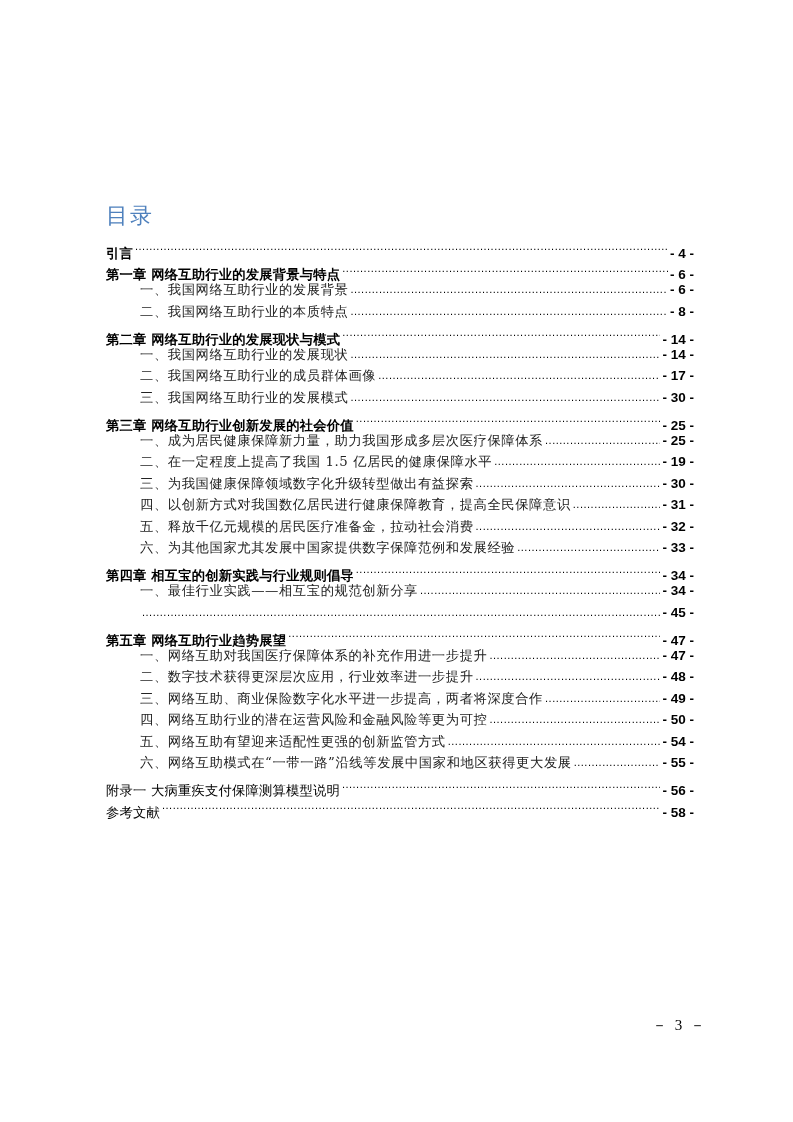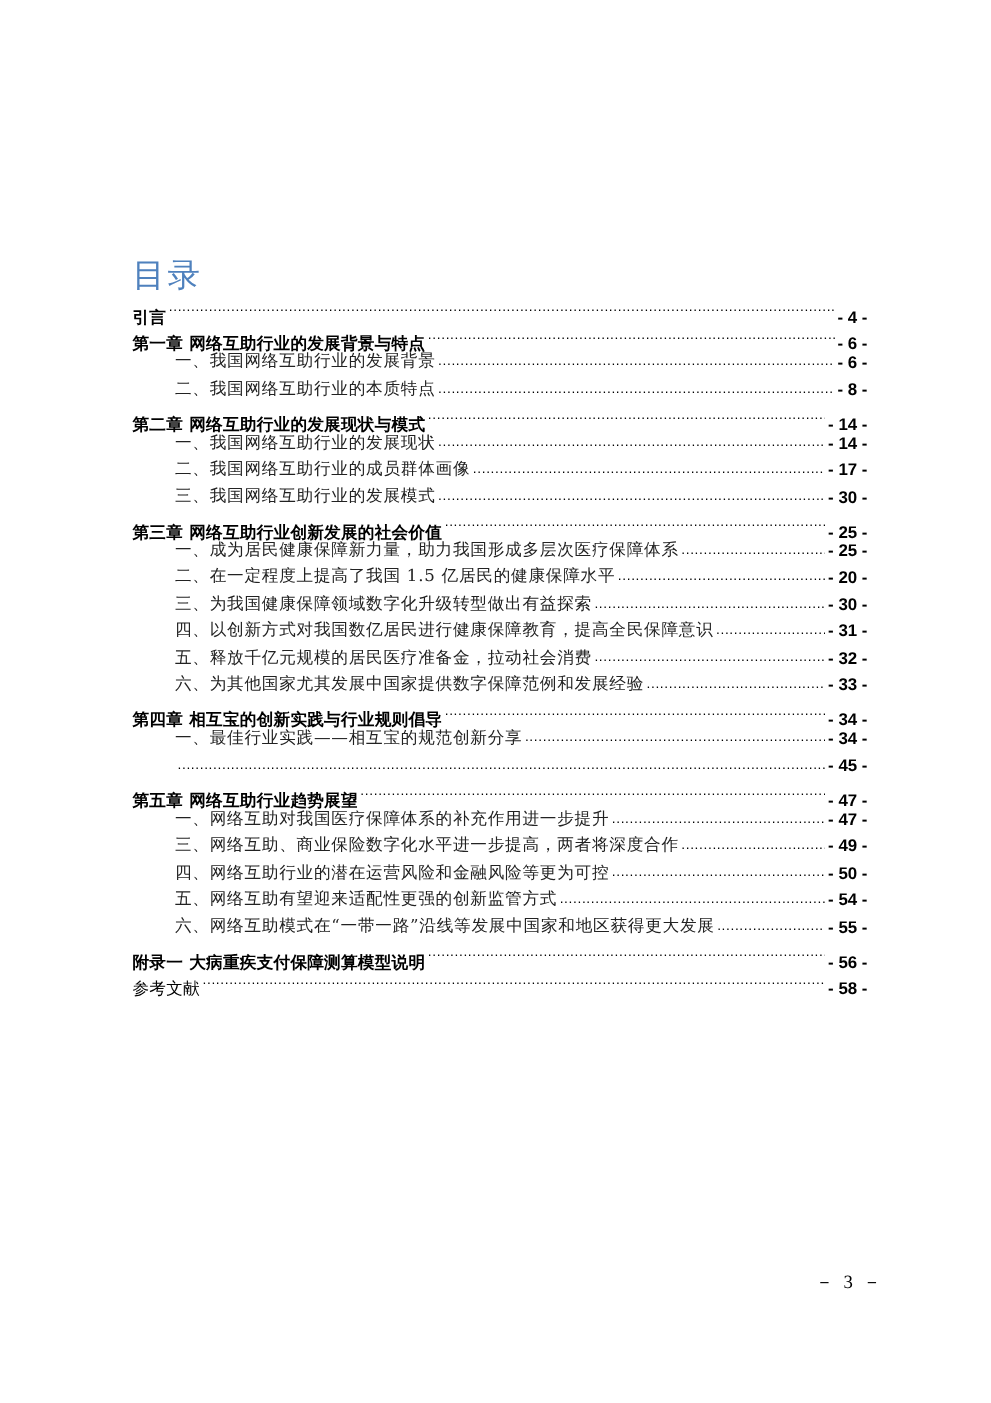--- a/index.html
+++ b/index.html
@@ -12,21 +12,21 @@
       height: 1122px;
       position: relative;
       overflow: hidden;
       font-family: "DejaVu Sans", "Liberation Sans", sans-serif;
       color: #000000;
     }
     .toc-title {
       position: absolute;
       left: 106px;
       top: 186px;
-      font-size: 26px;
+      font-size: 22px;
       color: #4f81bd;
       letter-spacing: 2px;
       font-weight: normal;
     }
     .toc {
       position: absolute;
       left: 106px;
       top: 236px;
       width: 588px;
     }
@@ -141,21 +141,21 @@
     <span class="page">- 25 -</span>
   </div>
   <div class="toc-row level-2">
     <span class="label">一、成为居民健康保障新力量，助力我国形成多层次医疗保障体系</span>
     <span class="leader"></span>
     <span class="page">- 25 -</span>
   </div>
   <div class="toc-row level-2">
     <span class="label">二、在一定程度上提高了我国 1.5 亿居民的健康保障水平</span>
     <span class="leader"></span>
-    <span class="page">- 20 -</span>
+    <span class="page">- 19 -</span>
   </div>
   <div class="toc-row level-2">
     <span class="label">三、为我国健康保障领域数字化升级转型做出有益探索</span>
     <span class="leader"></span>
     <span class="page">- 30 -</span>
   </div>
   <div class="toc-row level-2">
     <span class="label">四、以创新方式对我国数亿居民进行健康保障教育，提高全民保障意识</span>
     <span class="leader"></span>
     <span class="page">- 31 -</span>
@@ -188,41 +188,46 @@
     <span class="label">第五章 网络互助行业趋势展望</span>
     <span class="leader"></span>
     <span class="page">- 47 -</span>
   </div>
   <div class="toc-row level-2">
     <span class="label">一、网络互助对我国医疗保障体系的补充作用进一步提升</span>
     <span class="leader"></span>
     <span class="page">- 47 -</span>
   </div>
   <div class="toc-row level-2">
+    <span class="label">二、数字技术获得更深层次应用，行业效率进一步提升</span>
+    <span class="leader"></span>
+    <span class="page">- 48 -</span>
+  </div>
+  <div class="toc-row level-2">
     <span class="label">三、网络互助、商业保险数字化水平进一步提高，两者将深度合作</span>
     <span class="leader"></span>
     <span class="page">- 49 -</span>
   </div>
   <div class="toc-row level-2">
     <span class="label">四、网络互助行业的潜在运营风险和金融风险等更为可控</span>
     <span class="leader"></span>
     <span class="page">- 50 -</span>
   </div>
   <div class="toc-row level-2">
     <span class="label">五、网络互助有望迎来适配性更强的创新监管方式</span>
     <span class="leader"></span>
     <span class="page">- 54 -</span>
   </div>
   <div class="toc-row level-2">
     <span class="label">六、网络互助模式在“一带一路”沿线等发展中国家和地区获得更大发展</span>
     <span class="leader"></span>
     <span class="page">- 55 -</span>
   </div>
   <div class="toc-row level-1 plain">
-    <span class="label" style="font-weight:bold;font-family:'DejaVu Serif','Liberation Serif',serif;">附录一 大病重疾支付保障测算模型说明</span>
+    <span class="label" style="font-weight:normal;font-family:'DejaVu Serif','Liberation Serif',serif;">附录一 大病重疾支付保障测算模型说明</span>
     <span class="leader"></span>
     <span class="page">- 56 -</span>
   </div>
   <div class="toc-row level-1 plain">
     <span class="label" style="font-weight:normal;font-family:'DejaVu Serif','Liberation Serif',serif;">参考文献</span>
     <span class="leader"></span>
     <span class="page">- 58 -</span>
   </div>
 </div>
 

